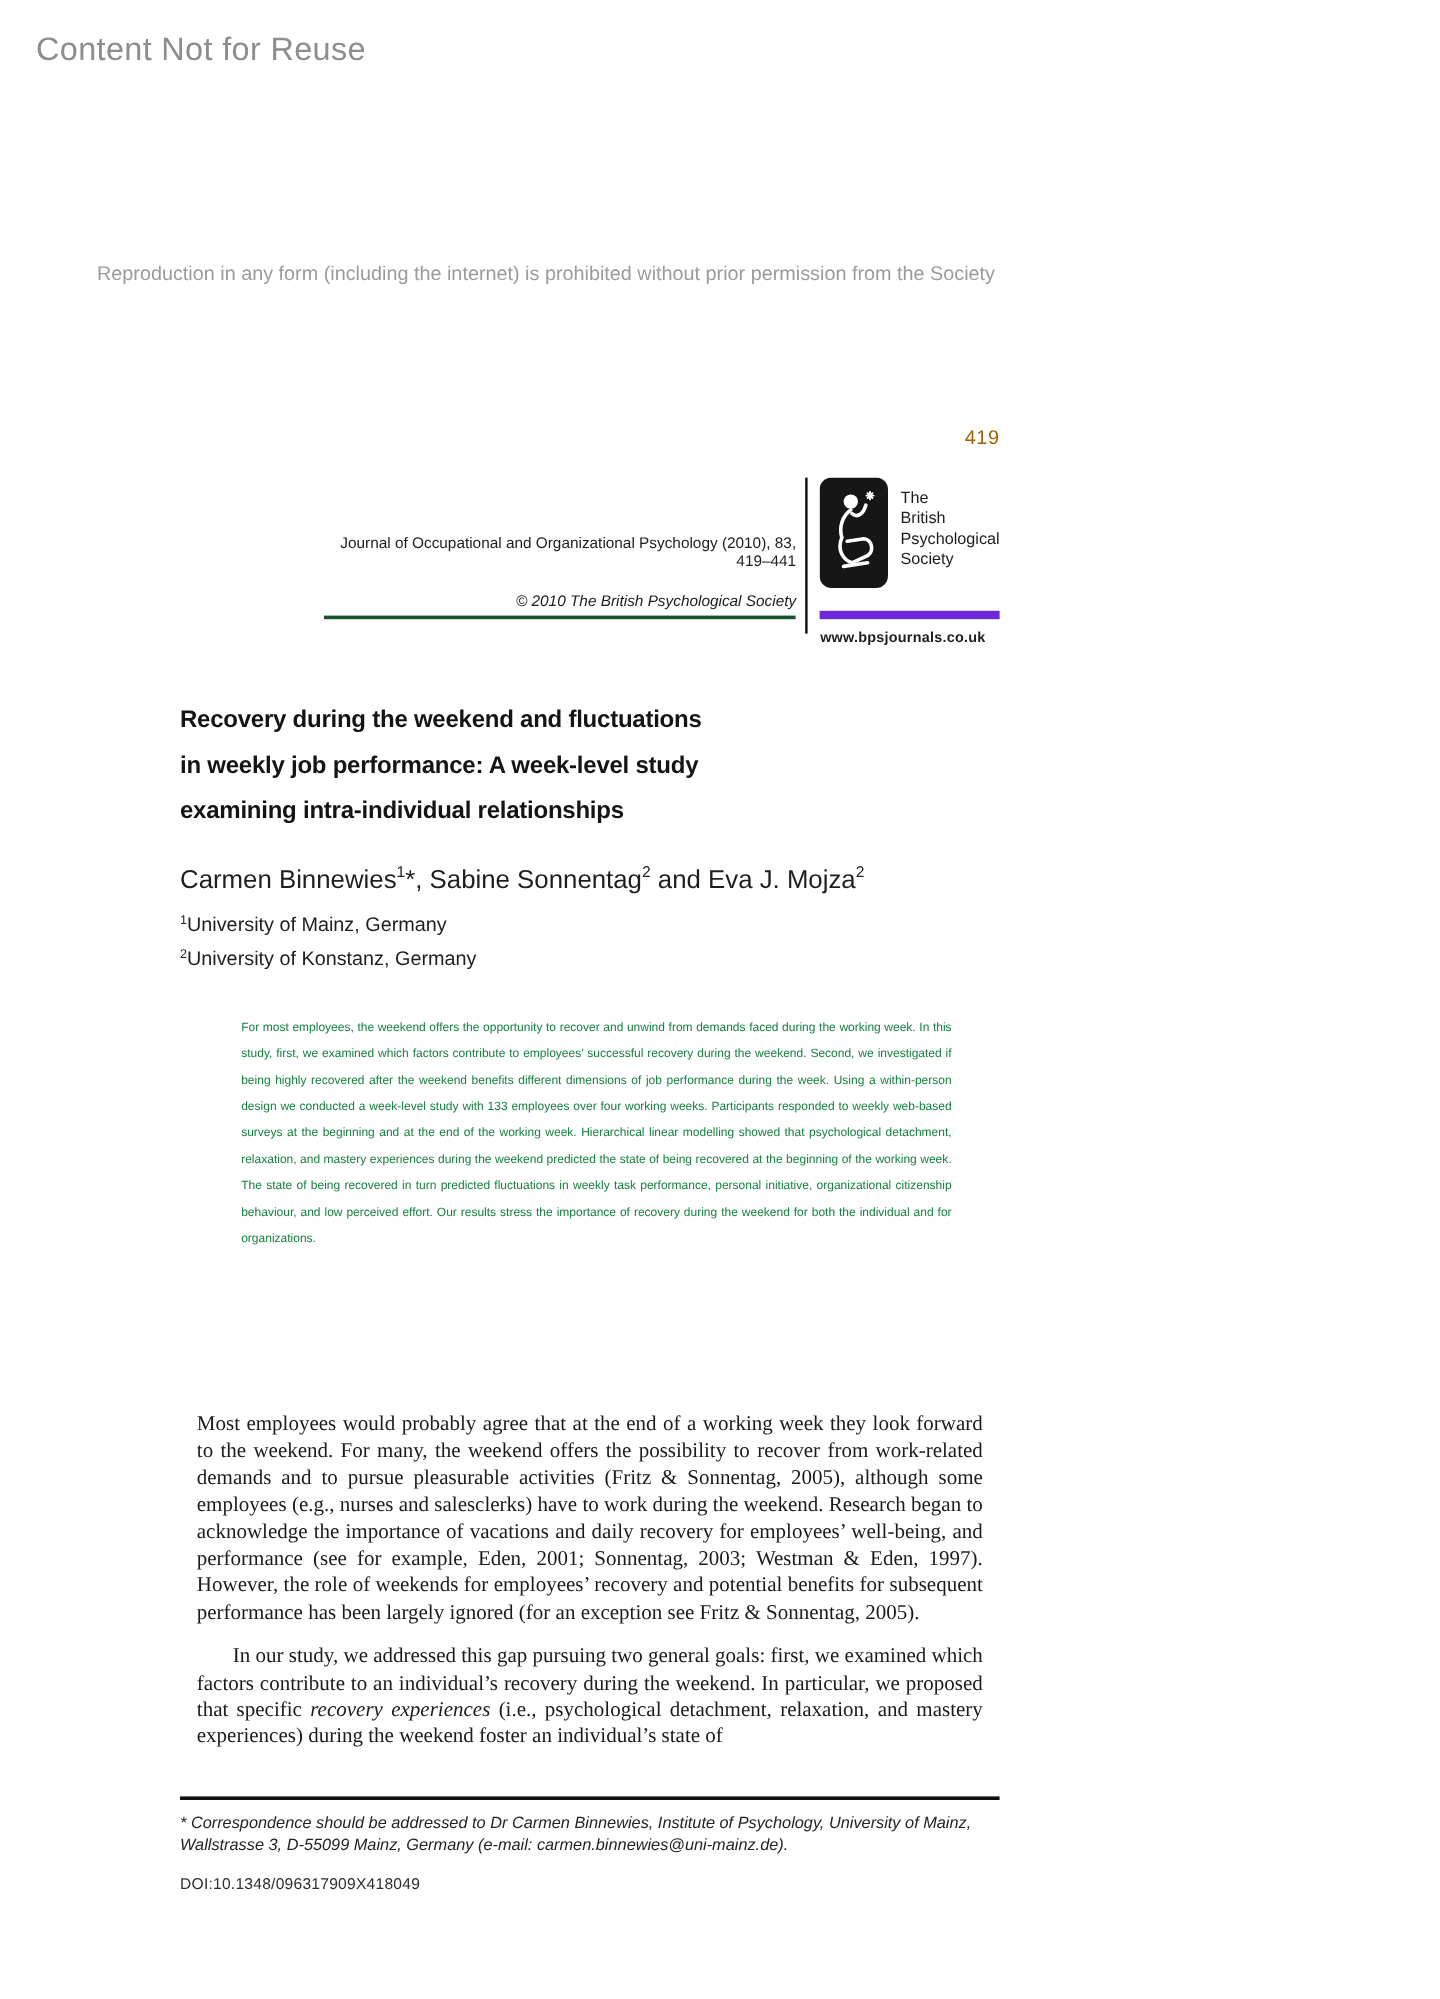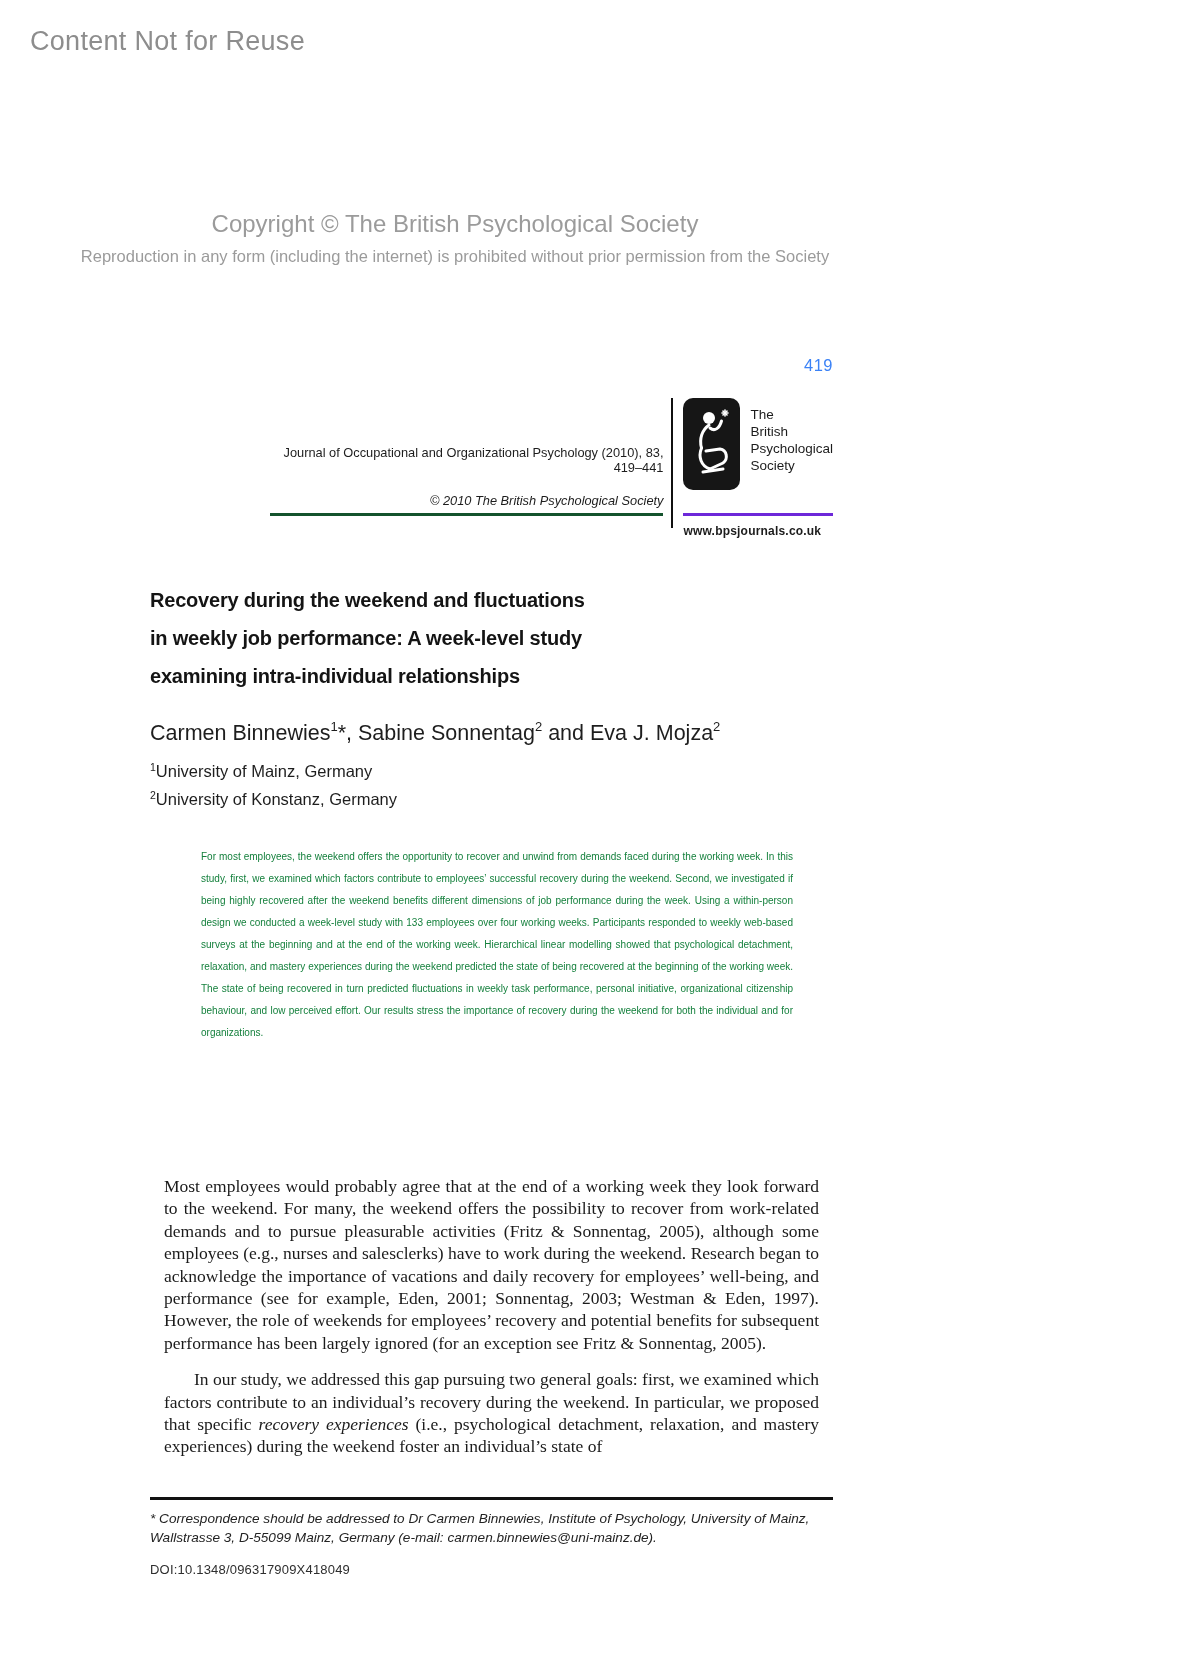--- a/index.html
+++ b/index.html
@@ -15,37 +15,37 @@
     position:absolute;left:30px;top:26px;
     font-size:27px;color:#8d8d8d;letter-spacing:.3px;
   }
   .banner{
     position:absolute;left:0;top:210px;width:910px;text-align:center;
   }
   .banner-line1{font-size:24px;color:#9b9b9b;}
   .banner-line2{font-size:16.5px;color:#9b9b9b;margin-top:9px;}
   .page-number{
     position:absolute;left:150px;top:356px;width:683px;
-    text-align:right;font-size:16.5px;color:#3b82f6;letter-spacing:.5px;
+    text-align:right;font-size:16.5px;color:#a16207;letter-spacing:.5px;
   }
   .jheader{
     position:absolute;left:270px;top:398px;width:563px;
     display:flex;align-items:flex-start;
   }
   .hdr-left{
     width:396px;height:118px;box-sizing:border-box;
     display:flex;flex-direction:column;justify-content:flex-end;align-items:flex-end;
     padding-bottom:5px;border-bottom:3px solid #14532d;text-align:right;
   }
   .citation{font-size:12.8px;color:#1d1d1d;}
   .jcopy{font-size:12.8px;font-style:italic;color:#1d1d1d;margin-top:18px;}
   .hdr-divider{width:2px;background:#101010;height:130px;margin-left:8px;}
   .hdr-right{flex:1;padding-left:10px;display:flex;flex-direction:column;}
   .hdr-right-top{
-    height:118px;box-sizing:border-box;border-bottom:3px solid #6d28d9;
+    height:118px;box-sizing:border-box;border-bottom:7px solid #6d28d9;
     display:flex;gap:10px;
   }
   .bps-logo{width:57px;height:92px;flex:0 0 57px;}
   .society{font-size:13.5px;line-height:17px;padding-top:8px;color:#1c1c1c;}
   .website{margin-top:8px;font-size:12px;font-weight:bold;color:#1c1c1c;letter-spacing:.2px;}
   .title{
     position:absolute;left:150px;top:581px;
     font-size:20px;font-weight:700;line-height:38px;
     color:#141414;letter-spacing:-0.2px;white-space:nowrap;
   }
@@ -84,21 +84,20 @@
   }
 </style>
 </head>
 <body>
 
 <div class="page">
 
   <div class="watermark">Content Not for Reuse</div>
 
   <div class="banner">
-    <div class="banner-line1">Copyright © The British Psychological Society</div>
     <div class="banner-line2">Reproduction in any form (including the internet) is prohibited without prior permission from the Society</div>
   </div>
 
   <div class="page-number">419</div>
 
   <div class="jheader">
     <div class="hdr-left">
       <div class="citation">Journal of Occupational and Organizational Psychology (2010), 83, 419–441</div>
       <div class="jcopy">© 2010 The British Psychological Society</div>
     </div>

